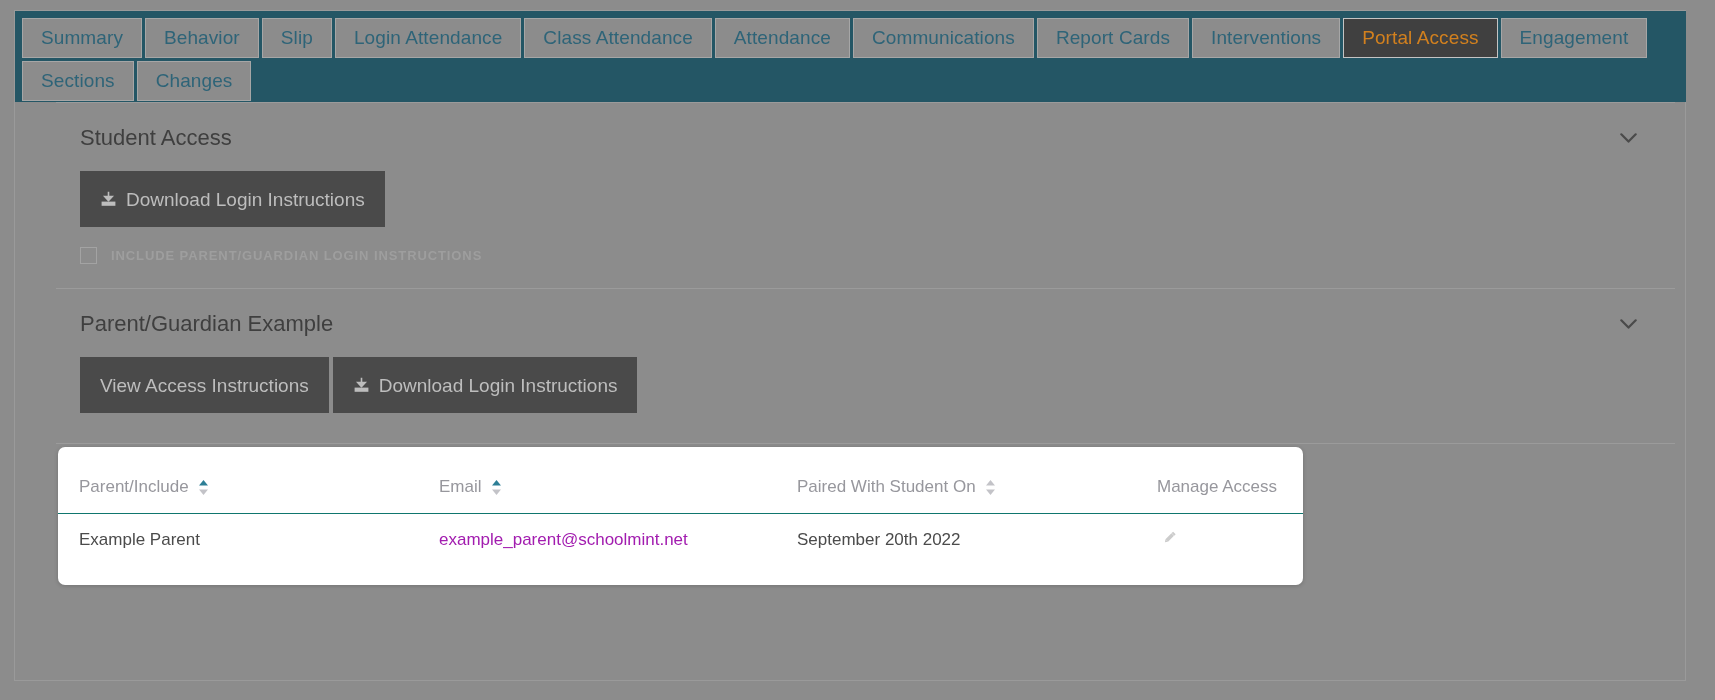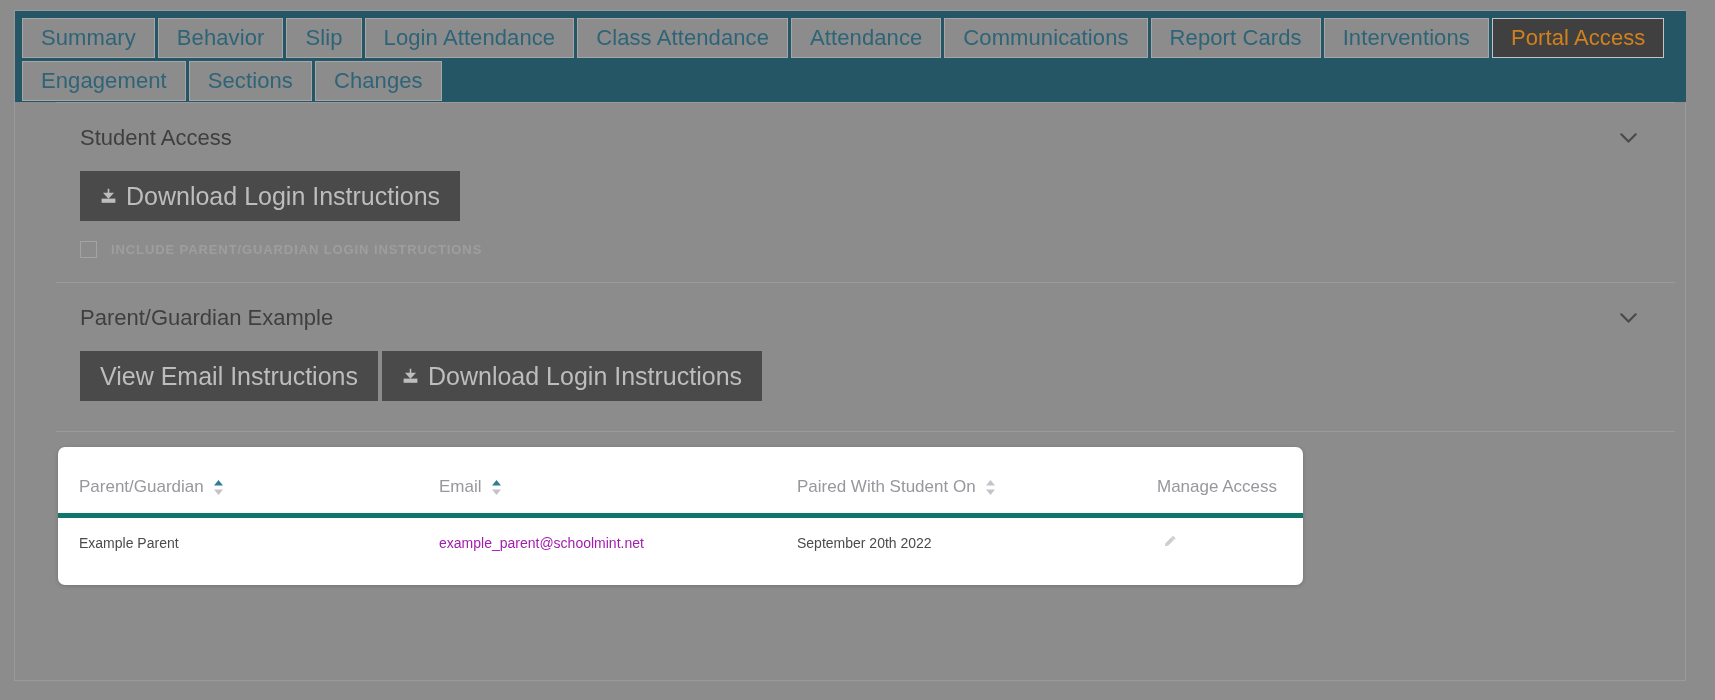--- a/index.html
+++ b/index.html
@@ -39,21 +39,21 @@
     display: flex;
     flex-wrap: wrap;
     align-content: flex-start;
   }
   .tab {
     height: 40px;
     background: #8c8c8c;
     border: 1px solid #a6a6a6;
     box-sizing: border-box;
     color: #2e6478;
-    font-size: 22px;
+    font-size: 19px;
     line-height: 38px;
     text-align: center;
     padding: 0 18px;
     margin-right: 3px;
     margin-bottom: 3px;
     white-space: nowrap;
     cursor: pointer;
     letter-spacing: .1px;
   }
   .tab.active {
@@ -105,22 +105,22 @@
   .chevron-btn svg { display: block; }
 
   
   .btn-row {
     display: flex;
     margin-top: 20px;
   }
   .btn {
     background: #4a4a4a;
     color: #bdbdbd;
-    font-size: 25px;
-    height: 50px;
+    font-size: 19px;
+    height: 56px;
     line-height: 47px;
     padding: 0 20px;
     border: none;
     cursor: pointer;
     display: inline-flex;
     align-items: center;
     white-space: nowrap;
     font-family: "Liberation Sans", sans-serif;
     margin-right: 4px;
   }
@@ -169,24 +169,24 @@
   .table { width: 100%; border-collapse: collapse; }
   .table th {
     text-align: left;
     font-size: 17px;
     font-weight: 400;
     color: #97979d;
     padding: 30px 0 16px 0;
     white-space: nowrap;
   }
   .table td {
-    font-size: 14px;
+    font-size: 17px;
     color: #4b4b4b;
     padding: 14px 0 20px 0;
-    border-top: 5px solid #0f766e;
+    border-top: 1px solid #0f766e;
     white-space: nowrap;
   }
   .col-name  { width: 360px; padding-left: 21px !important; }
   .col-email { width: 358px; }
   .col-date  { width: 360px; }
   .col-manage{ width: auto; }
 
   .th-inner { display: inline-flex; align-items: center; cursor: pointer; }
   .sort-icon { margin-left: 9px; display: inline-flex; flex-direction: column; }
 
@@ -257,21 +257,21 @@
       <div class="section-title">Parent/Guardian Example</div>
       <div class="chevron-btn">
         <svg width="17" height="11" viewBox="0 0 17 11">
           <path d="M1.3 1.3 L8.5 8.6 L15.7 1.3" fill="none" stroke="#4a4a4a" stroke-width="2.2" stroke-linecap="round" stroke-linejoin="round"></path>
         </svg>
       </div>
     </div>
 
     <div class="btn-row">
       <button class="btn">
-        <span>View Email Instructions</span>
+        <span>View Access Instructions</span>
       </button>
       <button class="btn">
         <span class="dl-icon">
           <svg width="17" height="17" viewBox="0 0 17 17">
             <path d="M8.5 0.7 V7.4 M8.5 9.6 L4.8 5.6 H12.2 Z" fill="#bdbdbd" stroke="#bdbdbd" stroke-width="1.6"></path>
             <rect x="1.6" y="10.6" width="13.8" height="4.2" fill="#bdbdbd"></rect>
           </svg>
         </span>
         <span>Download Login Instructions</span>
       </button>
@@ -279,21 +279,21 @@
   </div>
 
   <div class="divider" style="margin-top:30px"></div>
 </div>
 
 <div class="card">
   <table class="table">
     <thead>
         <tr id="thead-row">
           <th class="col-name"><span class="th-inner">
-              <span>Parent/Guardian</span>
+              <span>Parent/Include</span>
               <span class="sort-icon">
                 <svg width="11" height="17" viewBox="0 0 11 17">
                   <path d="M5.5 1 L10 6.5 H1 Z" fill="#2e7f96"></path>
                   <path d="M5.5 16 L10 10.5 H1 Z" fill="#c3c3c8"></path>
                 </svg>
               </span>
             </span></th>
           <th class="col-email"><span class="th-inner">
               <span>Email</span>
               <span class="sort-icon">

